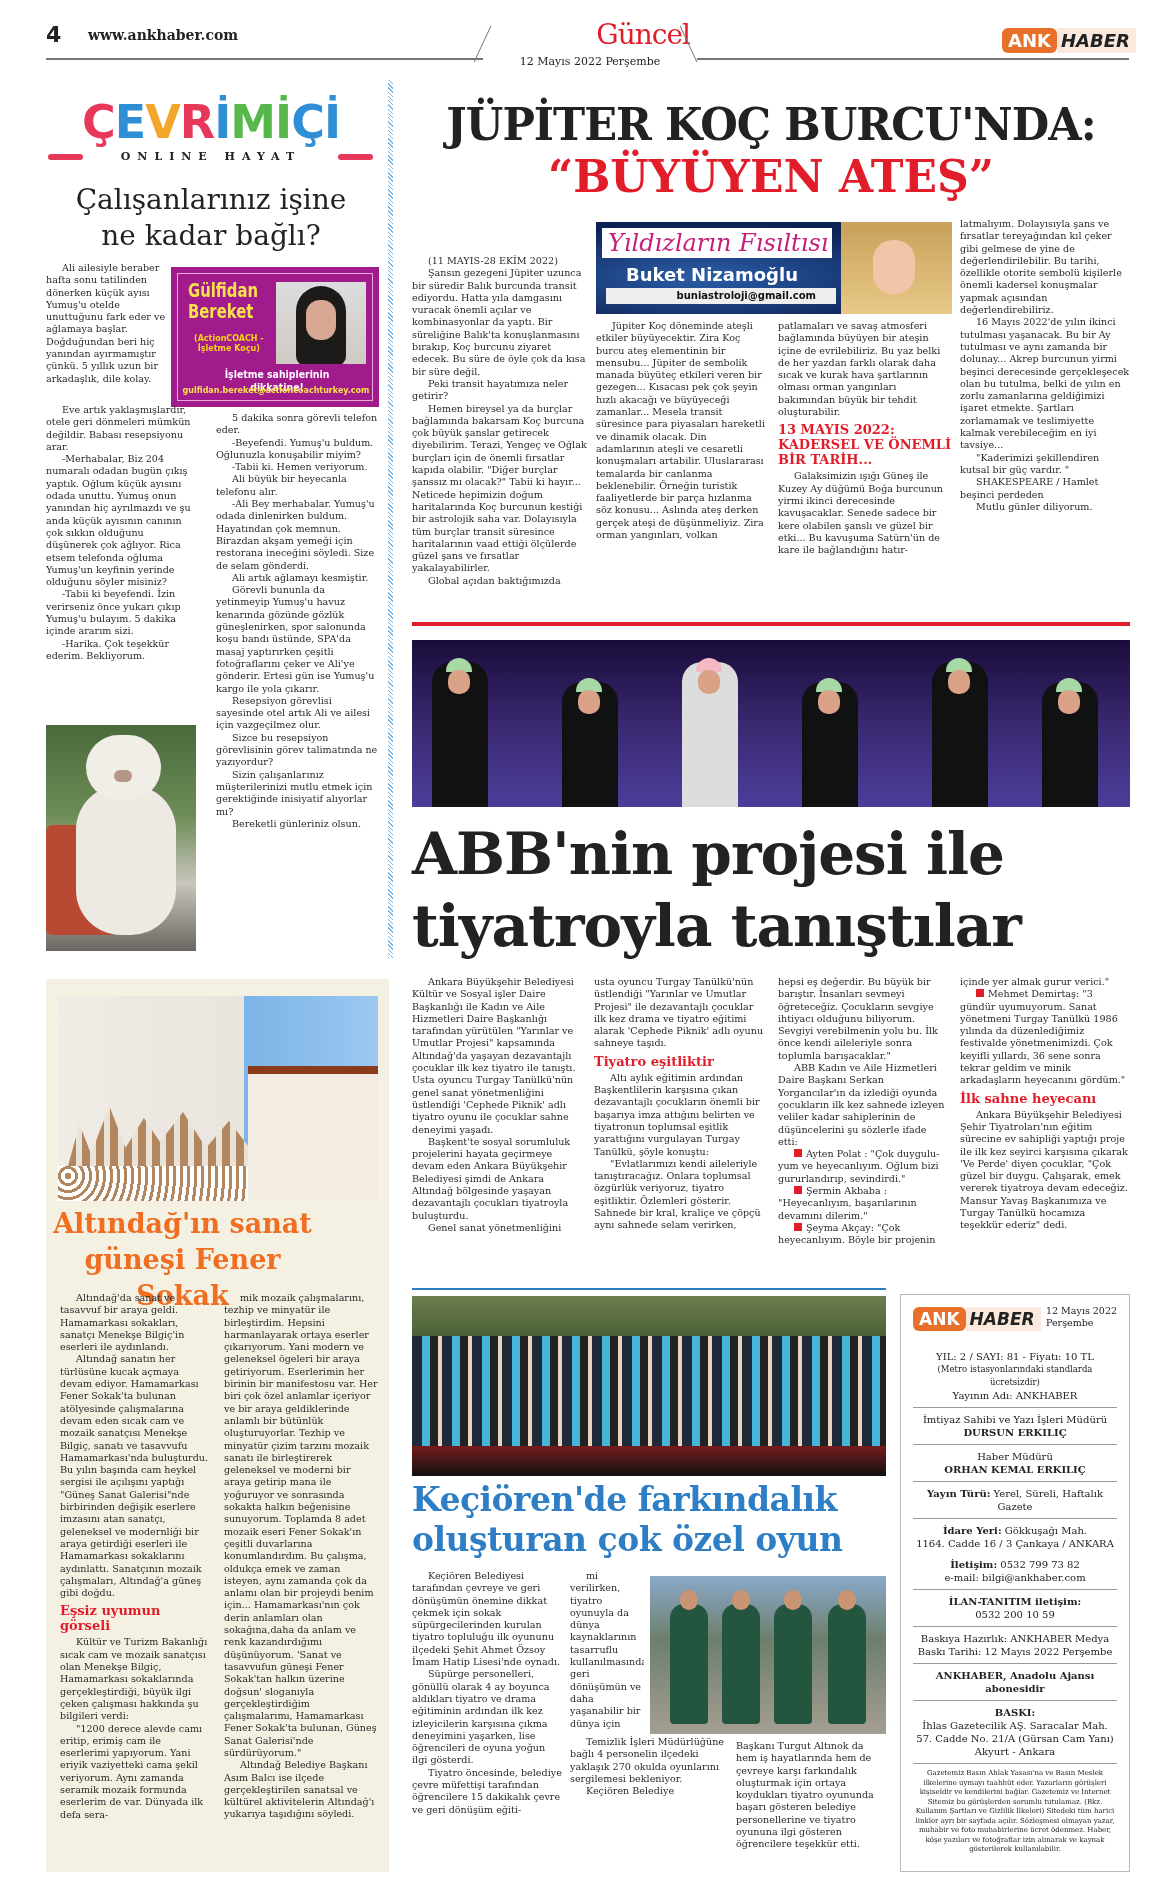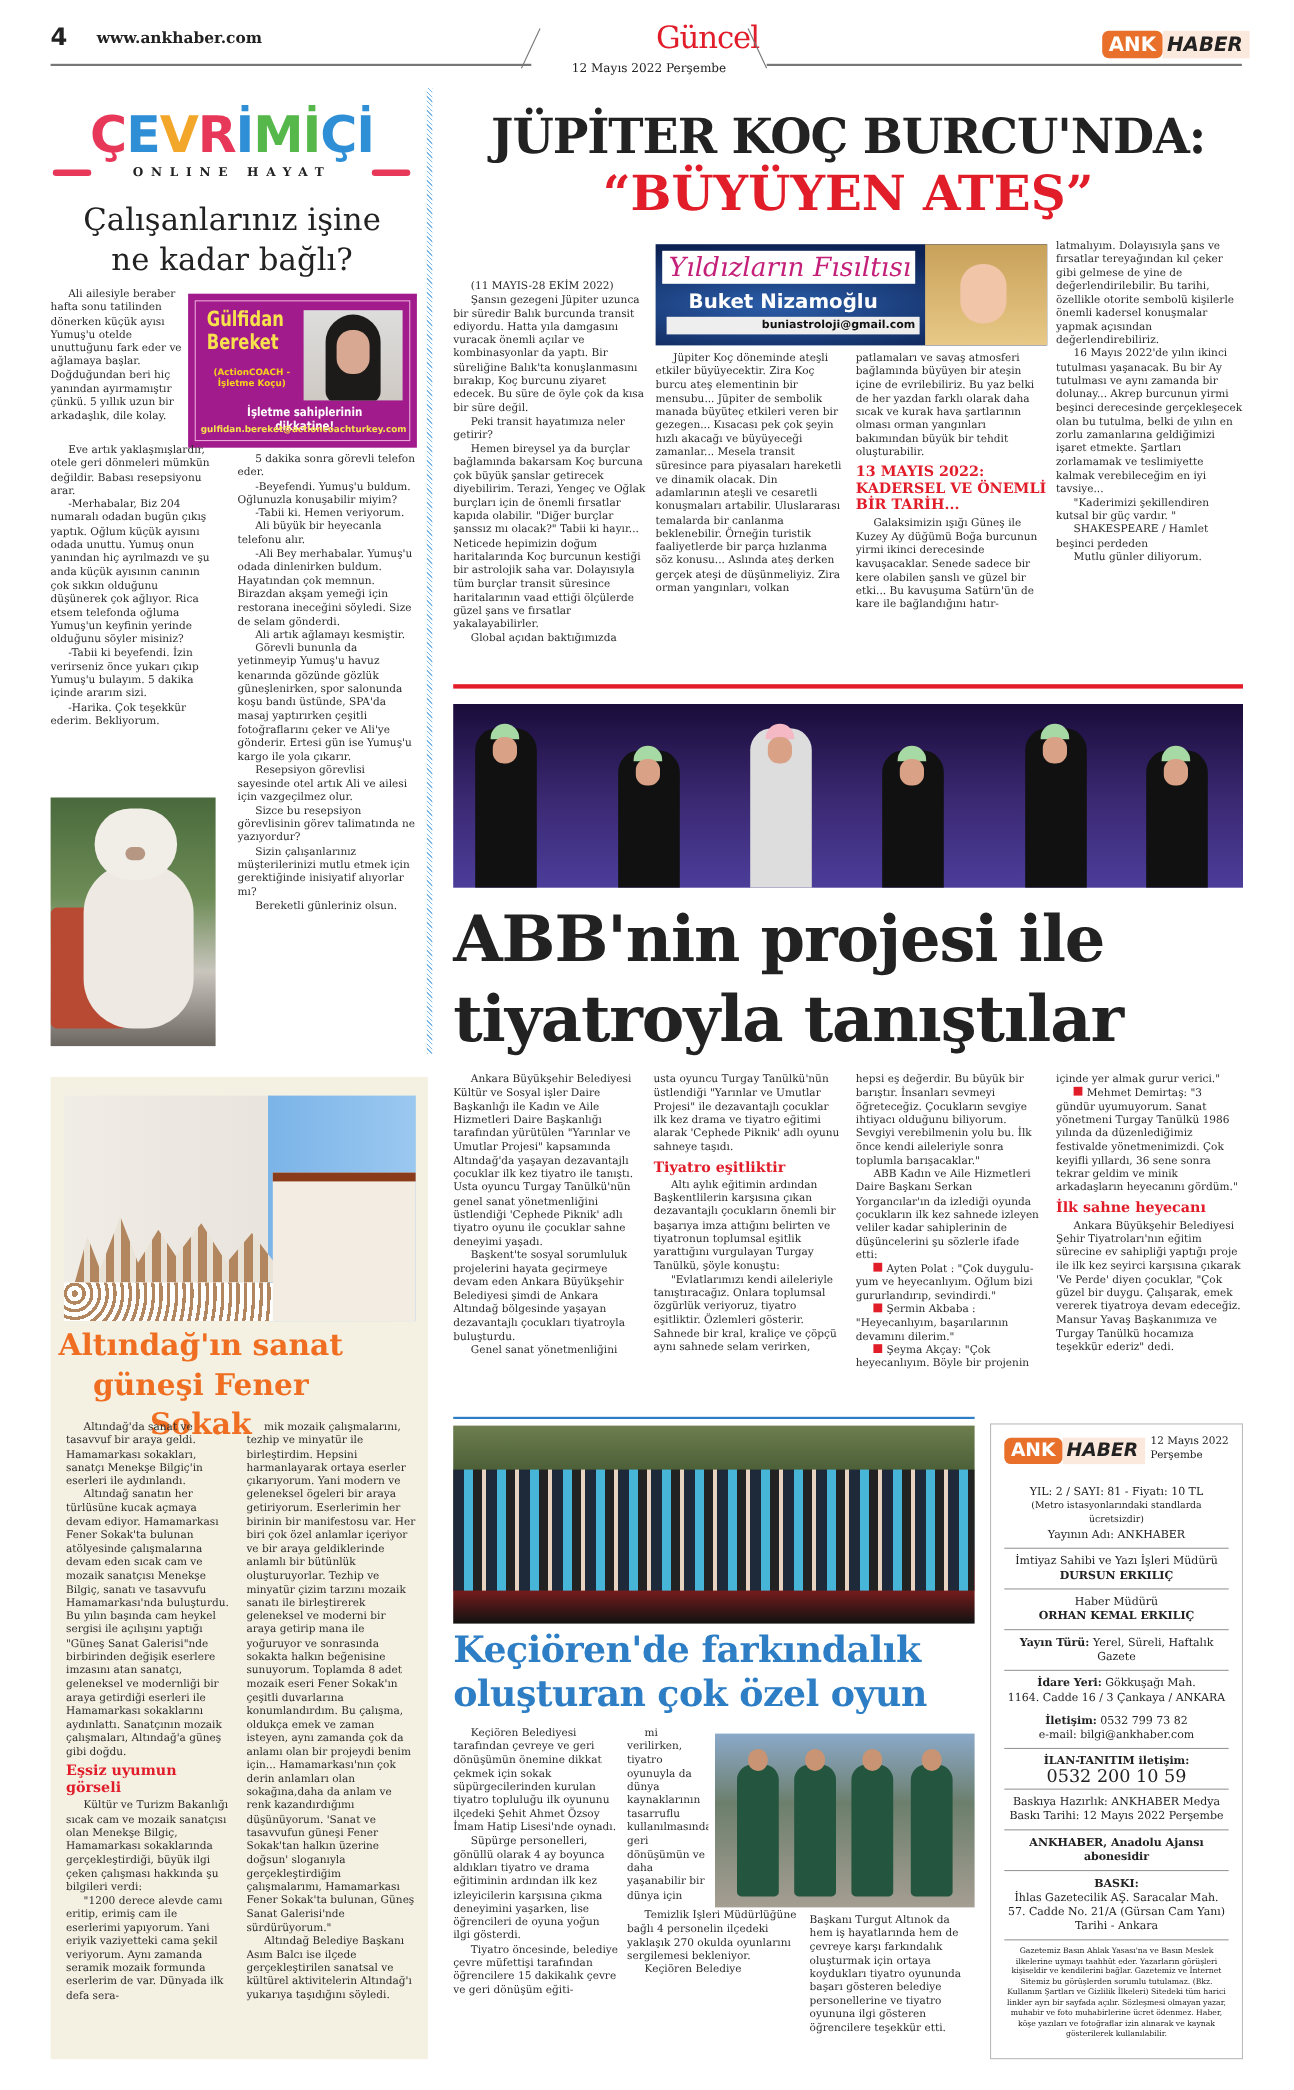--- a/index.html
+++ b/index.html
@@ -43,21 +43,21 @@
 #teddy .body{position:absolute;left:30px;top:60px;width:100px;height:150px;background:#eeeae3;border-radius:45px}
 #teddy .head{position:absolute;left:40px;top:10px;width:75px;height:65px;background:#f1ede7;border-radius:35px}
 #teddy .nose{position:absolute;left:68px;top:45px;width:18px;height:12px;background:#b69783;border-radius:8px}
 #vdiv{left:388px;top:80px;width:5px;height:878px;background:repeating-linear-gradient(45deg,#7ab6e6 0 1px,#fff 1px 3px)}
 
 #jup-l1{left:412px;top:100px;width:718px;text-align:center;font:900 44px/50px "DejaVu Serif",serif;letter-spacing:-1px;transform:scaleX(.98)}
 #jup-l2{left:412px;top:152px;width:718px;text-align:center;font:900 44px/50px "DejaVu Serif",serif;color:#e11d2a}
 #astro-banner{left:596px;top:222px;width:356px;height:92px;background:radial-gradient(ellipse at 30% 60%,#2b5da8,#0d2254 70%);overflow:hidden}
 #ab-title{left:6px;top:6px;width:230px;height:30px;background:#fff;font:italic 24px/30px "DejaVu Serif",serif;color:#c4207a;padding-left:6px}
 #ab-name{left:30px;top:42px;font:bold 18px "DejaVu Sans",sans-serif;color:#fff}
-#ab-mail{left:10px;top:66px;width:230px;height:16px;background:#eee;font:bold 10px/16px "DejaVu Sans",sans-serif;color:#111;text-align:right;padding-right:4px}
+#ab-mail{left:10px;top:66px;width:230px;height:16px;background:#eee;font:bold 10px/16px "DejaVu Sans",sans-serif;color:#111;text-align:right;padding-right:20px}
 #ab-photo{left:245px;top:0;width:111px;height:92px;background:linear-gradient(180deg,#c8a15a,#e8c987)}
 #ab-photo .face{position:absolute;left:32px;top:18px;width:42px;height:54px;border-radius:20px;background:#f1c5a8}
 #redrule{left:412px;top:622px;width:718px;height:4px;background:#e11d2a}
 
 #abb-photo{left:412px;top:640px;width:718px;height:167px;background:linear-gradient(180deg,#1a0c3a,#3a2870 50%,#4c3d9a 100%);overflow:hidden}
 .kid{position:absolute;bottom:0;width:56px;height:140px;border-radius:20px 20px 0 0;background:#111}
 .kid .hat{position:absolute;left:14px;top:-4px;width:26px;height:14px;border-radius:13px 13px 0 0;background:#a7d9a5}
 .kid .f{position:absolute;left:16px;top:8px;width:22px;height:24px;border-radius:10px;background:#d9a287}
 #abb-h{left:412px;top:818px;width:718px;font:900 58px/72px "DejaVu Serif",serif;letter-spacing:-1px}
 
@@ -337,32 +337,32 @@
   </div>
   <div class="row"><b>Yayın Türü:</b> <span>Yerel, Süreli, Haftalık Gazete</span></div>
   <div class="row">
     <div><b>İdare Yeri:</b> <span>Gökkuşağı Mah.</span></div>
     <div>1164. Cadde 16 / 3 Çankaya / ANKARA</div>
     <div style="margin-top:8px"><b>İletişim:</b> <span>0532 799 73 82</span></div>
     <div><span>e-mail:</span> <span>bilgi@ankhaber.com</span></div>
   </div>
   <div class="row">
     <b>İLAN-TANITIM iletişim:</b>
-    <div style="font-size:16px">0532 200 10 59</div>
+    <div style="font-size:10px">0532 200 10 59</div>
   </div>
   <div class="row">
     <div>Baskıya Hazırlık: ANKHABER Medya</div>
     <div>Baskı Tarihi: 12 Mayıs 2022 Perşembe</div>
   </div>
   <div class="row"><b>ANKHABER, Anadolu Ajansı abonesidir</b></div>
   <div class="row">
     <b>BASKI:</b>
     <div>İhlas Gazetecilik AŞ. Saracalar Mah.</div>
     <div>57. Cadde No. 21/A (Gürsan Cam Yanı)</div>
-    <div>Tarihi - Ankara</div>
+    <div>Akyurt - Ankara</div>
   </div>
   <div class="row" style="font-size:7px;line-height:9.5px">Gazetemiz Basın Ahlak Yasası'na ve Basın Meslek ilkelerine uymayı taahhüt eder. Yazarların görüşleri kişiseldir ve kendilerini bağlar. Gazetemiz ve İnternet Sitemiz bu görüşlerden sorumlu tutulamaz. (Bkz. Kullanım Şartları ve Gizlilik İlkeleri) Sitedeki tüm harici linkler ayrı bir sayfada açılır. Sözleşmesi olmayan yazar, muhabir ve foto muhabirlerine ücret ödenmez. Haber, köşe yazıları ve fotoğraflar izin alınarak ve kaynak gösterilerek kullanılabilir.</div>
 </div>
 
 <div class="col txt" style="left: 570px; top: 1736px; width: 160px; height: 136px;">
     <p>Temizlik İşleri Müdürlüğüne bağlı 4 personelin ilçedeki yaklaşık 270 okulda oyunlarını sergilemesi bekleniyor.</p>
     <p>Keçiören Belediye</p>
   </div>
 
 </body></html>

